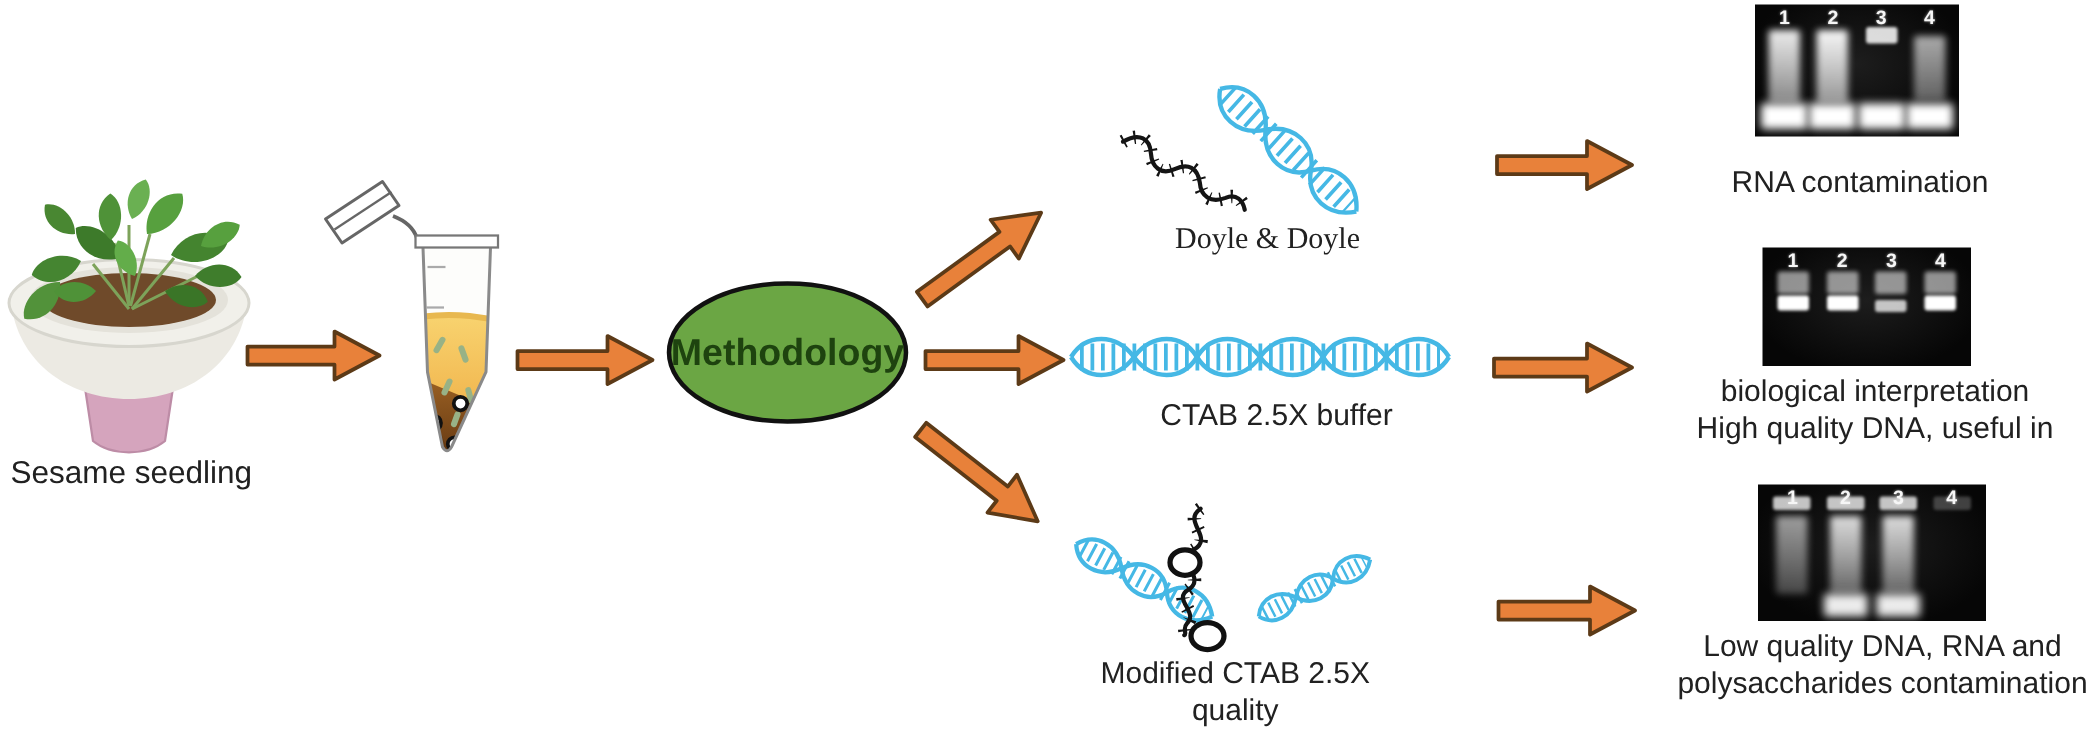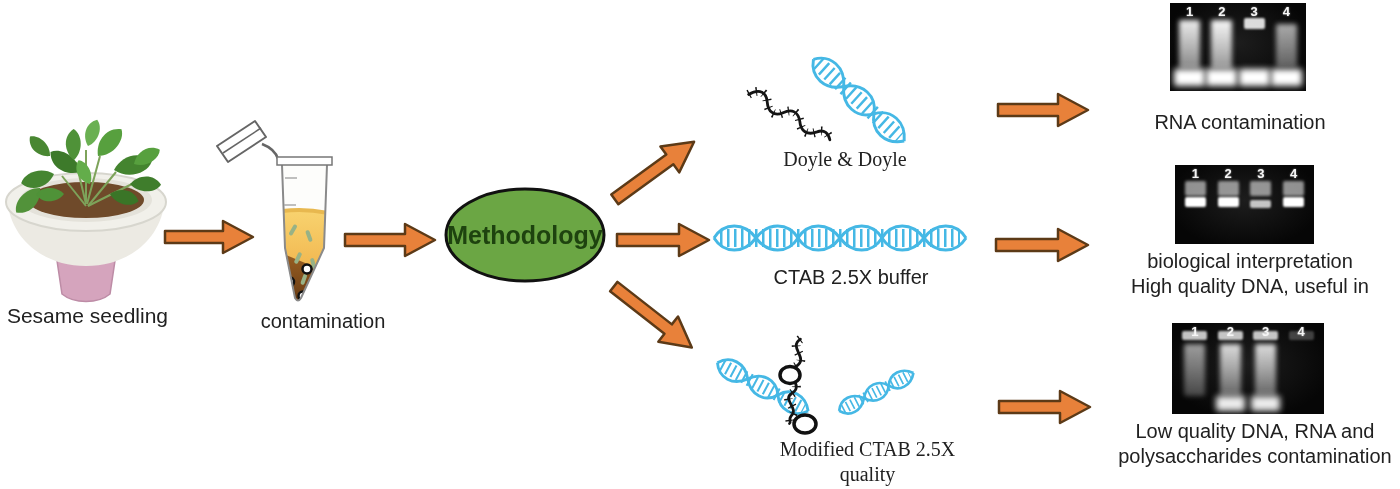--- a/index.html
+++ b/index.html
@@ -115,21 +115,20 @@
           <circle cx="102" cy="157" r="4.5"></circle>
           <circle cx="98" cy="184" r="4.5"></circle>
       </g>
     </g>
     <path d="M77,53 L80,136 L90,186 Q93,191 96,186 L119,136 L122,53" fill="none" stroke="#8a8a8a" stroke-width="2"></path>
     <rect x="72" y="45" width="55" height="8" fill="#ffffff" stroke="#777" stroke-width="1.5"></rect>
     <line x1="80" y1="66" x2="92" y2="66" stroke="#aaa" stroke-width="1.5"></line>
     <line x1="79" y1="93" x2="91" y2="93" stroke="#aaa" stroke-width="1.5"></line>
   </svg>
   <div class="cap" style="left:178px;top:308px;width:290px;line-height:26px;">
-    <span class="ln">contamination</span>
   </div>
 
   <svg class="arrow" style="left:344px;top:222px;" width="94" height="36">
     <polygon points="1,12 61,12 61,2 91,18 61,34 61,24 1,24"></polygon>
   </svg>
 
   <svg style="left:443px;top:186px;" width="164" height="98" viewBox="0 0 164 98">
     <ellipse cx="82" cy="49" rx="79" ry="46" fill="#6BA644" stroke="#111111" stroke-width="3"></ellipse>
   </svg>
   <div class="hub-label">Methodology</div>
@@ -177,21 +176,21 @@
     <path d="M2,17 C12,33 32,33 44,17 C56,1 76,1 86,17 C96,33 116,33 128,17" fill="none" stroke="#45B8E5" stroke-width="4"></path>
   </svg>
   <svg style="left:780px;top:336px;transform:rotate(6deg);" width="34" height="90" viewBox="0 0 34 90">
     <path d="M16,3 C4,13 28,21 14,31 C2,40 26,48 13,58 C4,65 22,72 15,80 C12,84 16,87 14,88" fill="none" stroke="#141414" stroke-width="9" stroke-dasharray="1.2 6.5"></path>
     <path d="M16,3 C4,13 28,21 14,31 C2,40 26,48 13,58 C4,65 22,72 15,80 C12,84 16,87 14,88" fill="none" stroke="#141414" stroke-width="2.8" stroke-linecap="round"></path>
   </svg>
   <svg style="left:772px;top:362px;" width="60" height="74" viewBox="0 0 60 74">
     <ellipse cx="18" cy="13" rx="10" ry="8.5" fill="#fff" stroke="#111" stroke-width="3.5"></ellipse>
     <ellipse cx="33" cy="62" rx="11" ry="9" fill="#fff" stroke="#111" stroke-width="3.5"></ellipse>
   </svg>
-  <div class="cap" style="left:760px;top:437px;width:215px;font-family:Liberation Serif, serif;">
+  <div class="cap" style="left:716px;top:437px;width:215px;">
     <span class="ln">Modified CTAB 2.5X</span>
     <span class="ln">quality</span>
   </div>
 
   <svg class="arrow" style="left:997px;top:92px;" width="94" height="36">
     <polygon points="1,12 61,12 61,2 91,18 61,34 61,24 1,24"></polygon>
   </svg>
   <svg class="arrow" style="left:995px;top:227px;" width="96" height="36">
     <polygon points="1,12 63,12 63,2 93,18 63,34 63,24 1,24"></polygon>
   </svg>

